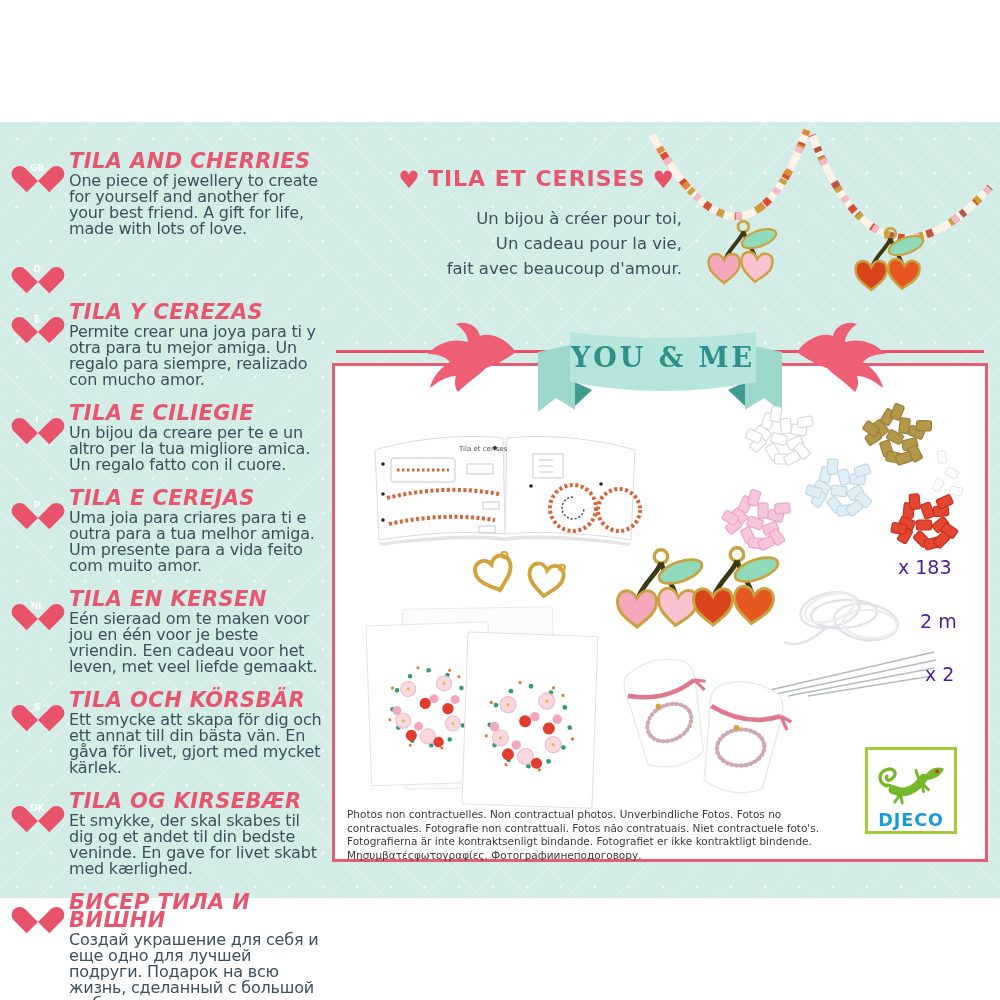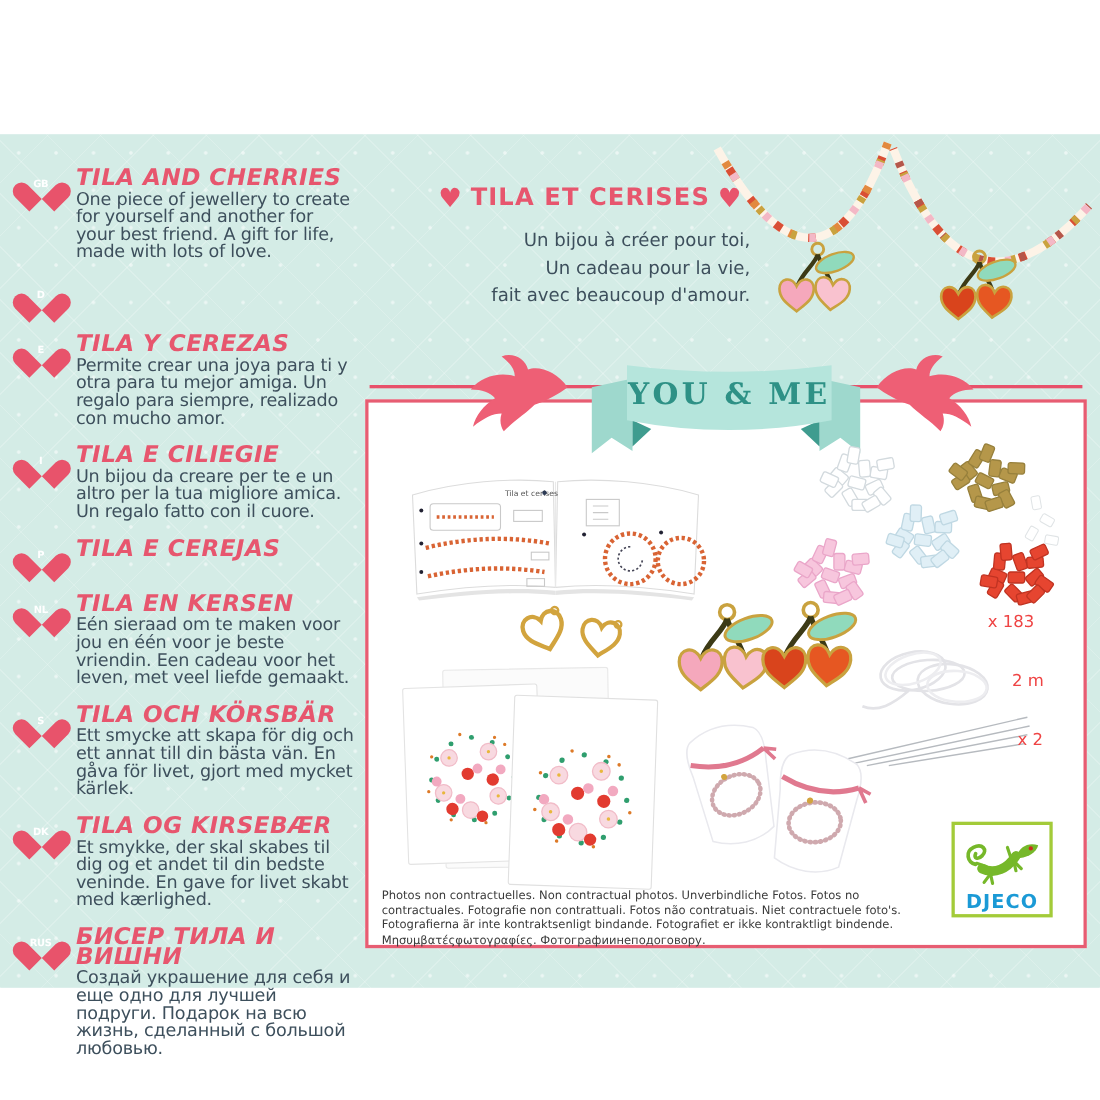--- a/index.html
+++ b/index.html
@@ -34,21 +34,21 @@
   .lang p  { margin:0; font-size:16px; line-height:16px; color:#3d4f5c; letter-spacing:-0.2px; }
   
   .fr { position:absolute; left:348px; top:166px; width:334px; text-align:right; }
   .fr h2 { margin:0 0 12px; font-size:22px; color:#e7566e; letter-spacing:1px; font-weight:700; }
   .fr h2 .hg { font-size:24px; color:#e8536b; padding:0 7px; vertical-align:-2px; }
   .fr .line { font-size:16.5px; line-height:25px; color:#3d4f5c; }
   
   .whitebox { position:absolute; left:332px; top:363px; width:656px; height:499px;
       box-sizing:border-box; background:#ffffff; border:3px solid #e75d72; }
   .abs { position:absolute; }
-  .qty { position:absolute; font-size:15px; color:#ef4444; }
+  .qty { position:absolute; font-size:19px; color:#4c1d95; }
   .disc { position:absolute; left:347px; top:808px; width:508px;
       font-size:10.5px; line-height:13.5px; color:#3a3a3a; }
   
   .logo { position:absolute; left:865px; top:747px; width:92px; height:87px;
       box-sizing:border-box; border:3px solid #a3cb39; background:#fff;
       display:flex; flex-direction:column; align-items:center; justify-content:flex-end; }
   .logo .brand { font-size:17.5px; font-weight:bold; color:#1b9ad6; letter-spacing:1px;
       line-height:22px; }
   .logo svg { position:absolute; top:3px; left:5px; }
   
@@ -205,20 +205,21 @@
           <p>Un bijou da creare per te e un altro per la tua migliore amica. Un regalo fatto con il cuore.</p>
         </div>
     </div>
     <div class="lang">
       <div class="badge">
           <div class="h"></div>
           <div class="code">P</div>
         </div>
       <div>
           <h3>TILA E CEREJAS</h3>
+          <p>Uma joia para criares para ti e outra para a tua melhor amiga. Um presente para a vida feito com muito amor.</p>
         </div>
     </div>
     <div class="lang">
       <div class="badge">
           <div class="h"></div>
           <div class="code">NL</div>
         </div>
       <div>
           <h3>TILA EN KERSEN</h3>
           <p>Eén sieraad om te maken voor jou en één voor je beste vriendin. Een cadeau voor het leven, met veel liefde gemaakt.</p>

